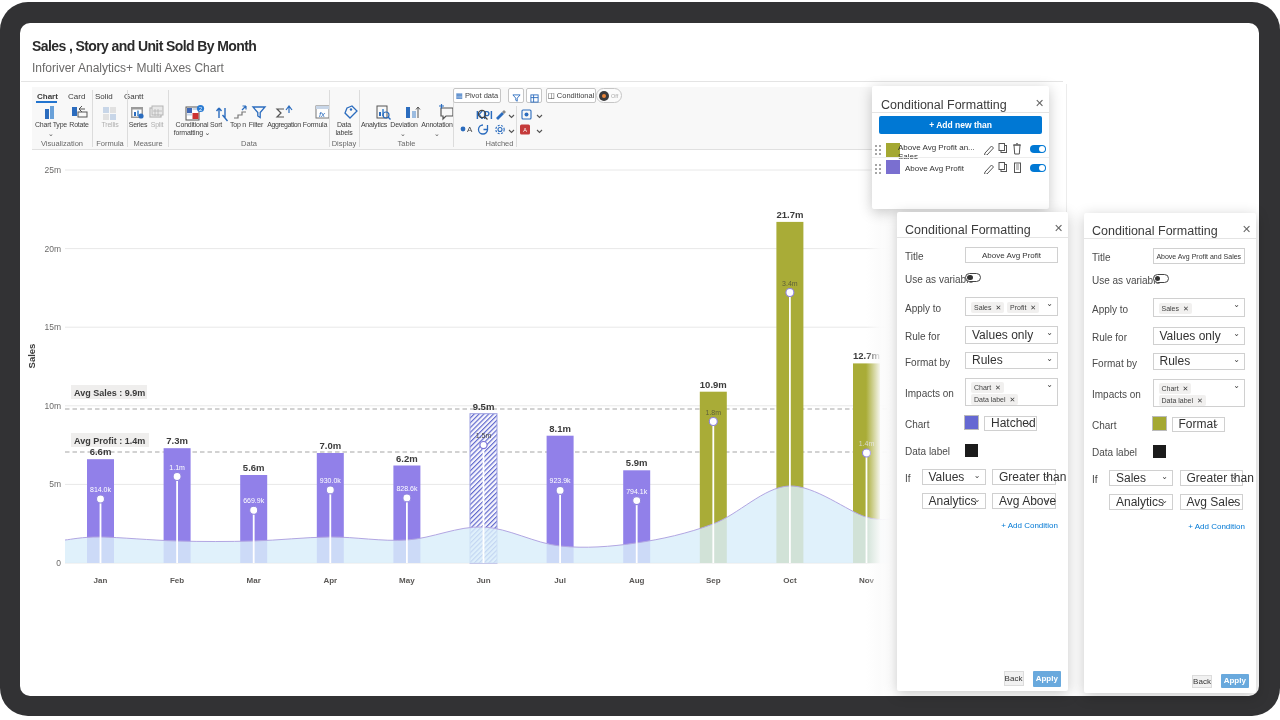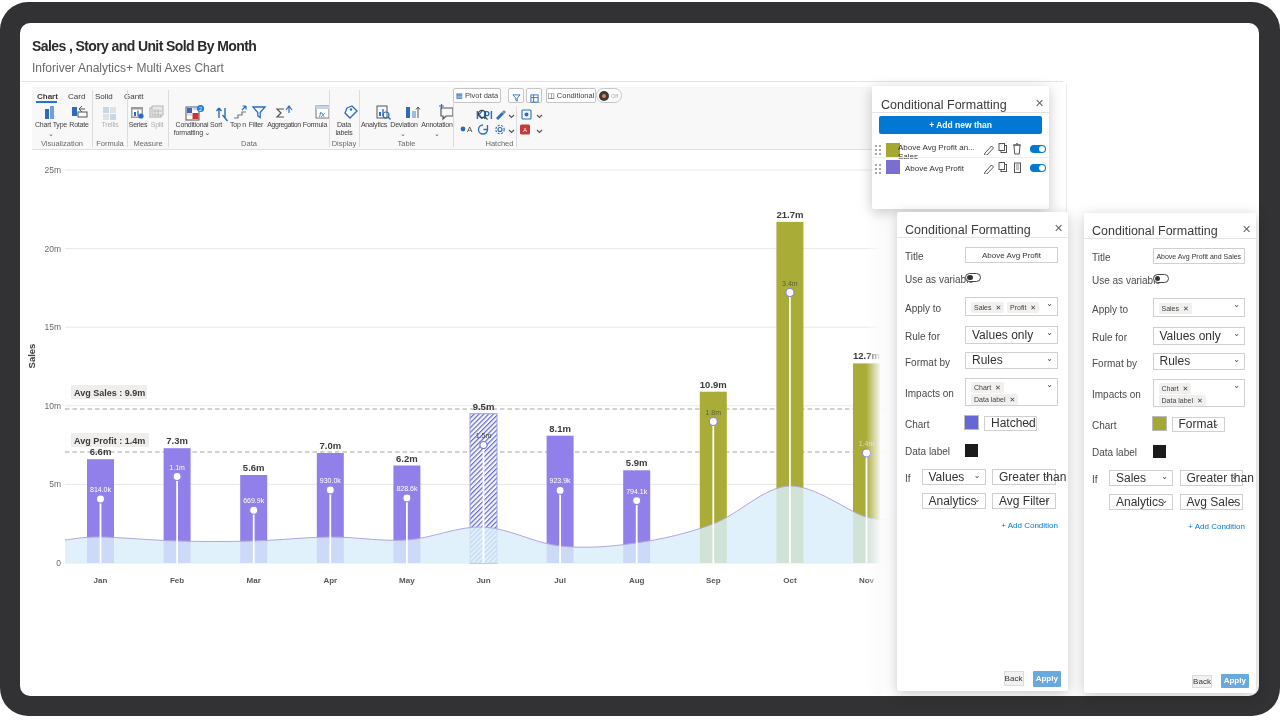--- a/index.html
+++ b/index.html
@@ -394,21 +394,21 @@
  <div class="ab inp sel" style="left:24.5px;top:257px;width:64px;height:16px">
         <i>Values</i>
       </div>
  <div class="ab inp sel" style="left:95px;top:257px;width:63.5px;height:16px">
         <i>Greater than</i>
       </div>
  <div class="ab inp sel" style="left:24.5px;top:281px;width:64px;height:16px">
         <i>Analytics</i>
       </div>
  <div class="ab inp sel" style="left:95px;top:281px;width:63.5px;height:16px">
-        <i>Avg Filter</i>
+        <i>Avg Above</i>
       </div>
  <div class="ab" style="left:61px;top:309px;width:100px;font-size:8px;color:#0078d4;text-align:right">+ Add Condition</div>
  <div class="ab" style="left:106.5px;top:459px;width:20px;height:15px;background:#f1f1f1;border:1px solid #dcdcdc;font-size:8px;color:#333;text-align:center;line-height:13px">Back</div>
  <div class="ab" style="left:135.5px;top:459px;width:28.5px;height:15.5px;background:#69a9dd;border-radius:1px;font-size:8px;font-weight:bold;color:#fff;text-align:center;line-height:15px">Apply</div>
 </div>
 
 <div class="ab panel dlg" style="left:1084px;top:213px;width:172px;height:480px">
  <div class="ab" style="left:8px;top:11px;font-size:12.5px;color:#3b3b3b">Conditional Formatting</div>
  <div class="ab" style="left:158px;top:10px;font-size:11px;color:#666">✕</div>
  <div class="ab" style="left:0;top:24.5px;width:172px;height:1px;background:#e4e4e4"></div>

